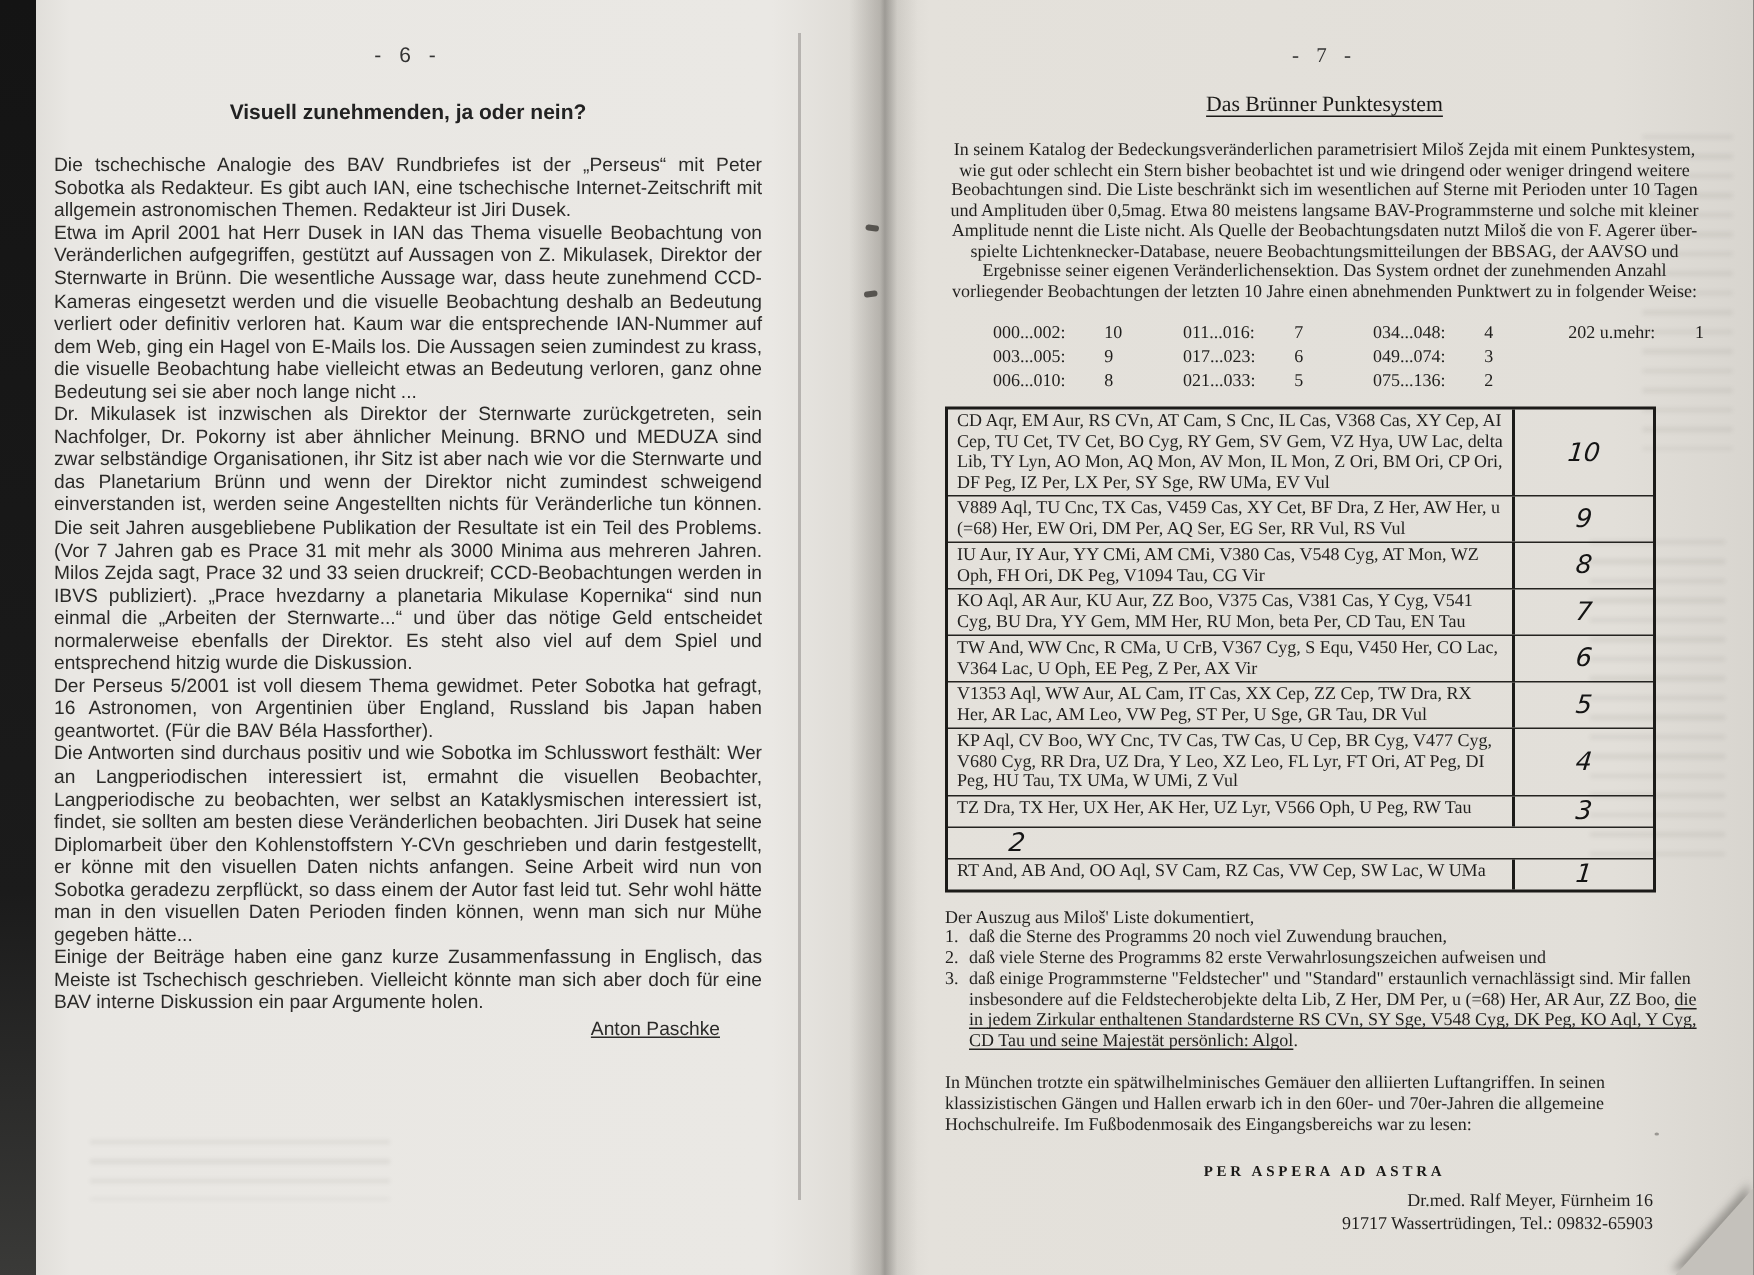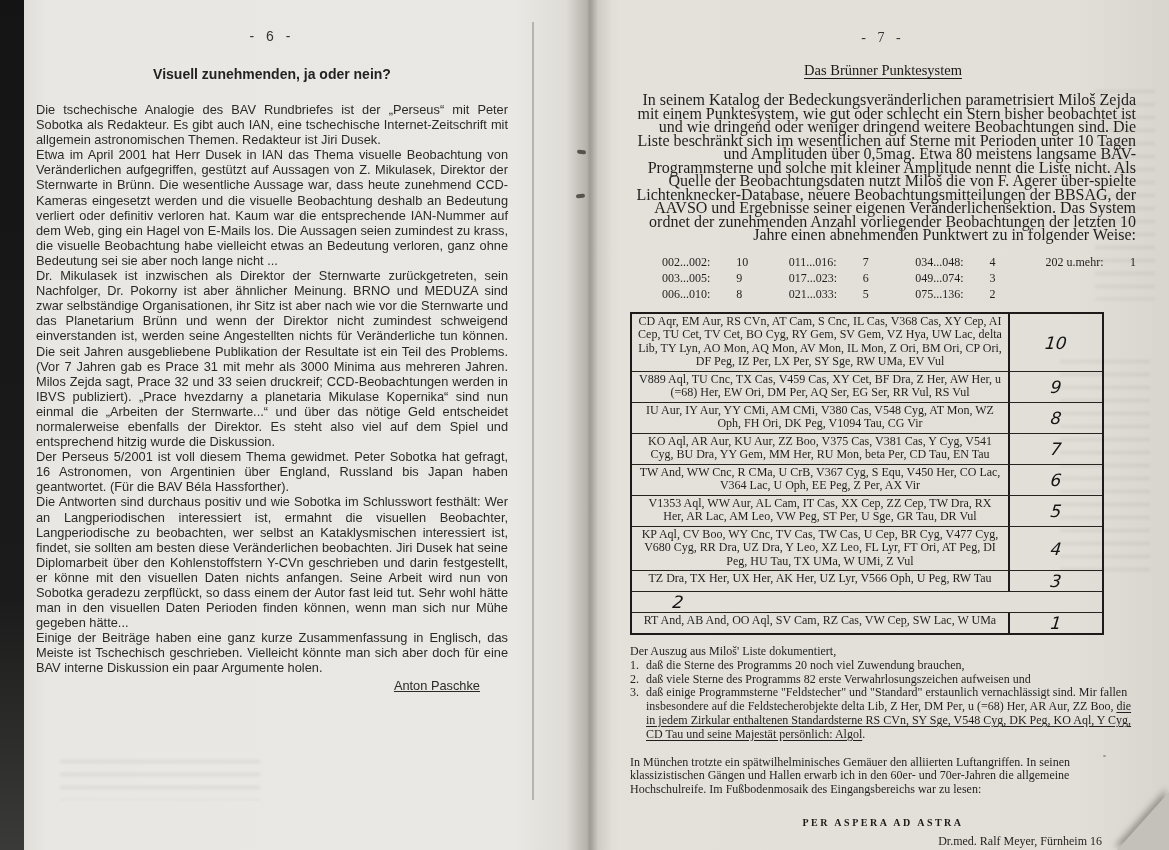--- a/index.html
+++ b/index.html
@@ -23,30 +23,30 @@
   .page-left{position:absolute;left:36px;top:28px;width:472px;color:#2b2a28;}
   .pnum{text-align:center;font-size:14px;letter-spacing:4px;color:#333;}
   .pl-title{text-align:center;font-weight:bold;font-size:14px;margin:22px 0 20px 0;color:#222;}
   .pl-body p{margin:0;text-align:justify;font-size:12.8px;line-height:15.1px;}
   .pl-sign{text-align:right;padding-right:28px;font-size:12.8px;margin-top:2px;text-decoration:underline;}
 
   
   .page-right{position:absolute;left:630px;top:30px;width:506px;color:#201f1d;
         font-family:"Liberation Serif",serif;}
   .pr-title{text-align:center;font-size:14.5px;margin:16px 0 14px 0;text-decoration:underline;text-underline-offset:3px;color:#1b1a18;}
-  .pr-intro{font-size:16px;line-height:13.5px;text-align:right;margin:0;}
+  .pr-intro{font-size:12px;line-height:13.5px;text-align:center;margin:0;}
   .scale{margin:12px 0 10px 32px;font-size:12px;line-height:16px;}
   .scale-row{display:flex;}
   .sc-r{width:82px;}.sc-v{width:58px;}.sc-r2{width:82px;}.sc-v2{width:58px;}
   .sc-r3{width:82px;}.sc-v3{width:62px;}.sc-l4{width:80px;}.sc-v4{width:20px;text-align:right;}
   .pr-note{font-size:12px;line-height:13.6px;margin:2px 0 8px 0;}
   .star-table{border:2px solid #1c1b19;width:470px;}
   .st-row{display:flex;border-top:1px solid #242320;}
   .st-row:first-child{border-top:none;}
-  .st-stars{flex:1;padding:1px 6px 2px 6px;font-size:12px;line-height:13.5px;border-right:2px solid #1c1b19;text-align:center;}
+  .st-stars{flex:1;padding:1px 6px 2px 6px;font-size:12px;line-height:13.5px;border-right:2px solid #1c1b19;}
   .st-points{width:92px;display:flex;align-items:center;justify-content:center;
         font-family:"DejaVu Sans",sans-serif;font-style:italic;font-size:17px;color:#141414;transform:skewX(-6deg);}
   .pr-concl{font-size:12px;line-height:13.8px;margin:10px 0 0 0;}
   .cl-item{display:flex;font-size:12px;line-height:13.8px;}
   .cl-num{width:16px;flex:none;}
   .cl-text{flex:1;}
   .ul{text-decoration:underline;text-underline-offset:2px;}
   .pr-munich{font-size:12px;line-height:13.8px;margin:14px 0 0 0;}
   .motto{text-align:center;font-size:10px;letter-spacing:2.5px;margin-top:20px;color:#1b1a18;font-weight:bold;}
   .addr{ text-align:right;padding-right:34px;font-size:12px;line-height:14.5px;margin-top:6px;}
@@ -83,21 +83,21 @@
     <div class="pl-sign">Anton Paschke</div>
   </div>
 
   <div class="page-right">
     <div class="pnum">-  7  -</div>
     <div class="pr-title">Das Brünner Punktesystem</div>
     <p class="pr-intro">In seinem Katalog der Bedeckungsveränderlichen parametrisiert Miloš Zejda mit einem Punktesystem, wie gut oder schlecht ein Stern bisher beobachtet ist und wie dringend oder weniger dringend weitere Beobachtungen sind. Die Liste beschränkt sich im wesentlichen auf Sterne mit Perioden unter 10 Tagen und Amplituden über 0,5mag. Etwa 80 meistens langsame BAV-Programmsterne und solche mit kleiner Amplitude nennt die Liste nicht. Als Quelle der Beobachtungsdaten nutzt Miloš die von F. Agerer über-spielte Lichtenknecker-Database, neuere Beobachtungsmitteilungen der BBSAG, der AAVSO und Ergebnisse seiner eigenen Veränderlichensektion. Das System ordnet der zunehmenden Anzahl vorliegender Beobachtungen der letzten 10 Jahre einen abnehmenden Punktwert zu in folgender Weise:</p>
 
     <div class="scale">
       <div class="scale-row">
-        <span class="sc-r">002...002:</span>
+        <span class="sc-r">000...002:</span>
         <span class="sc-v">10</span>
         <span class="sc-r2">011...016:</span>
         <span class="sc-v2">7</span>
         <span class="sc-r3">034...048:</span>
         <span class="sc-v3">4</span>
         <span class="sc-l4">202 u.mehr:</span>
         <span class="sc-v4">1</span>
       </div>
       <div class="scale-row">
         <span class="sc-r">003...005:</span>

